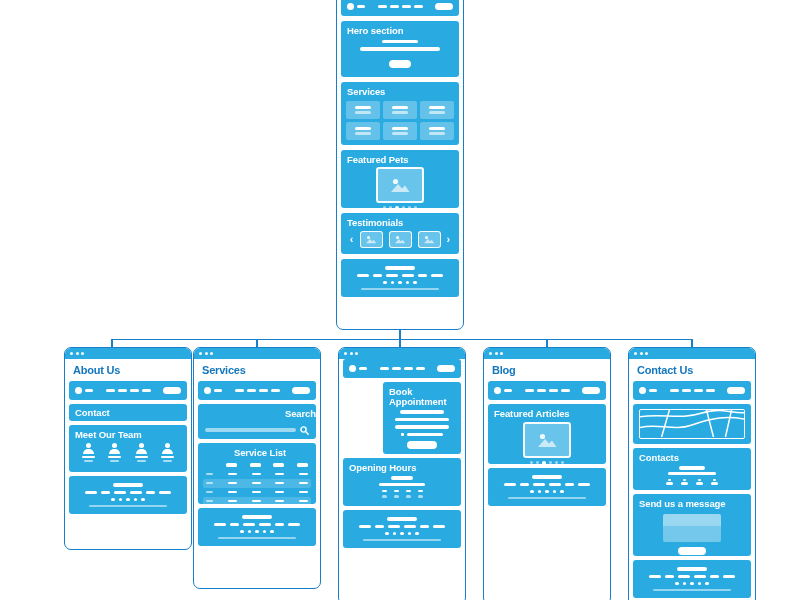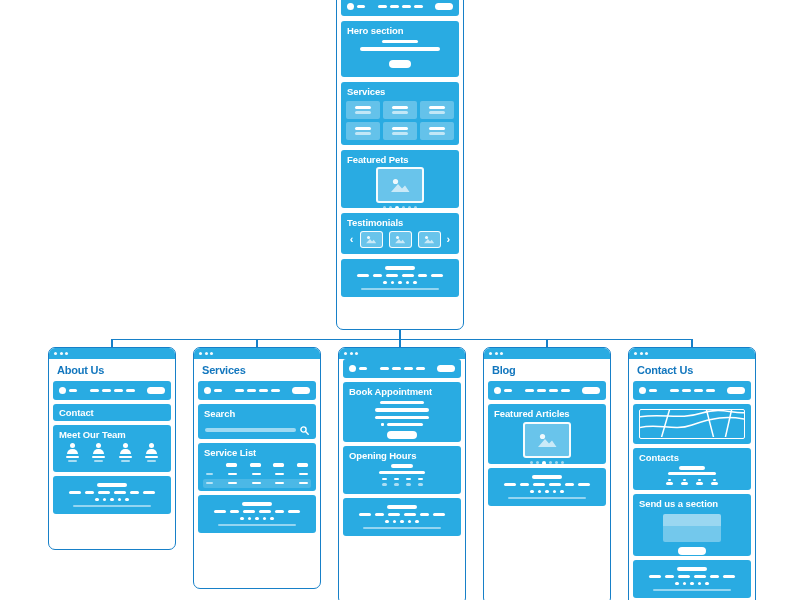--- a/index.html
+++ b/index.html
@@ -216,21 +216,21 @@
             <i></i>
             <i></i>
             <i></i>
             <i></i>
           </div>
         <div class="thin"></div>
       </div>
     </div>
   </div>
 
-  <div class="page" style="left:48px;top:347px;width:128px;height:203px;">
+  <div class="page" style="left:64px;top:347px;width:128px;height:203px;">
     <div class="chrome">
       <span class="wdot"></span>
         <span class="wdot"></span>
         <span class="wdot"></span>
     </div>
     <div class="ptitle">About Us</div>
     <div class="stack">
       <div class="block nav">
         <span class="logo"></span>
         <i class="d" style="width:8px"></i>
@@ -308,31 +308,31 @@
         <span class="logo"></span>
         <i class="d" style="width:8px"></i>
           <span class="sp"></span>
         <i class="d" style="width:9px"></i>
           <i class="d" style="width:9px"></i>
         <i class="d" style="width:9px"></i>
           <i class="d" style="width:9px"></i>
         <span class="sp"></span>
           <span class="pill" style="width:18px;height:7px"></span>
       </div>
-      <div class="block" style="height:35px;">
+      <div class="block" style="height:35px;text-align:right;">
         <div class="btitle">Search</div>
         <div class="srch">
           <span class="srchline"></span>
           <svg width="9" height="9" viewBox="0 0 9 9">
               <circle cx="3.5" cy="3.5" r="2.6" fill="none" stroke="#fff" stroke-width="1.4"></circle>
               <line x1="5.6" y1="5.6" x2="8.2" y2="8.2" stroke="#fff" stroke-width="1.4" stroke-linecap="round"></line>
             </svg>
         </div>
       </div>
-      <div class="block" style="height:48px;">
+      <div class="block" style="height:61px;text-align:center;">
         <div class="btitle">Service List</div>
         <div class="tbl">
           <div class="tr">
               <i class="d" style="width:7px;visibility:hidden"></i>
               <i class="d" style="width:11px;height:3.5px"></i>
               <i class="d" style="width:11px;height:3.5px"></i>
               <i class="d" style="width:11px;height:3.5px"></i>
               <i class="d" style="width:11px;height:3.5px"></i>
             </div>
           <div class="tr">
@@ -398,21 +398,21 @@
         <span class="logo"></span>
         <i class="d" style="width:8px"></i>
           <span class="sp"></span>
         <i class="d" style="width:9px"></i>
           <i class="d" style="width:9px"></i>
         <i class="d" style="width:9px"></i>
           <i class="d" style="width:9px"></i>
         <span class="sp"></span>
           <span class="pill" style="width:18px;height:7px"></span>
       </div>
-      <div class="block" style="height:60px;">
+      <div class="block" style="height:72px;margin-left:40px;">
         <div class="btitle">Book Appointment</div>
         <div class="col" style="margin-top:4px;gap:4px;">
           <i class="ln dl" style="width:44px;"></i>
           <i class="ln" style="width:54px;"></i>
           <i class="ln" style="width:54px;"></i>
           <span class="row" style="gap:3px;">
               <i class="d d2" style="width:3px;height:3px;border-radius:1px;"></i>
               <i class="ln dl" style="width:36px;height:3px;"></i>
             </span>
           <span class="pill" style="width:30px;margin-top:1px;"></span>
@@ -570,21 +570,21 @@
                 <i class="d d2" style="width:7px"></i>
               </span>
             <span class="citem">
                 <span class="cdot"></span>
                 <i class="d d2" style="width:7px"></i>
               </span>
           </div>
         </div>
       </div>
       <div class="block" style="height:62px;">
-        <div class="btitle">Send us a section</div>
+        <div class="btitle">Send us a message</div>
         <div class="col">
           <div class="ta" style="margin-top:5px;">
               <div class="ta-top"></div>
             </div>
           <span class="pill" style="width:28px;margin-top:5px;"></span>
         </div>
       </div>
       <div class="block footer">
         <i class="ln" style="width:30px;height:4px;"></i>
         <div class="dashrow">

